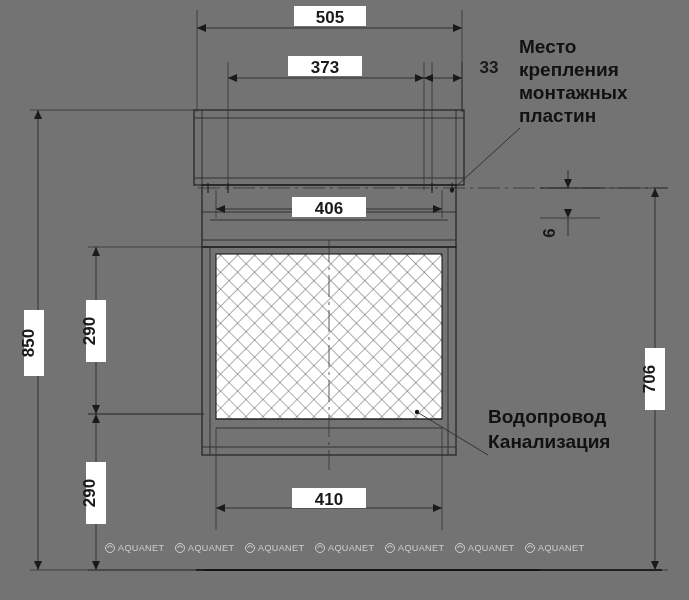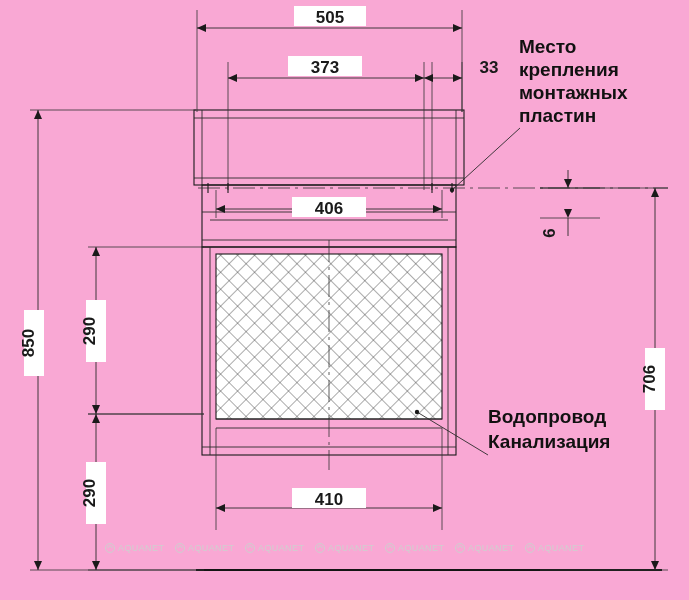--- a/index.html
+++ b/index.html
@@ -7,21 +7,21 @@
     padding: 0;
     background: #ffffff;
   }
   body {
     font-family: "Liberation Sans", sans-serif;
   }
   #stage {
     position: relative;
     width: 689px;
     height: 600px;
-    background: #f9a8d4;
+    background: #737373;
     overflow: hidden;
   }
   #drawing {
     position: absolute;
     left: 0;
     top: 0;
     width: 689px;
     height: 600px;
   }
   .dim-text {

